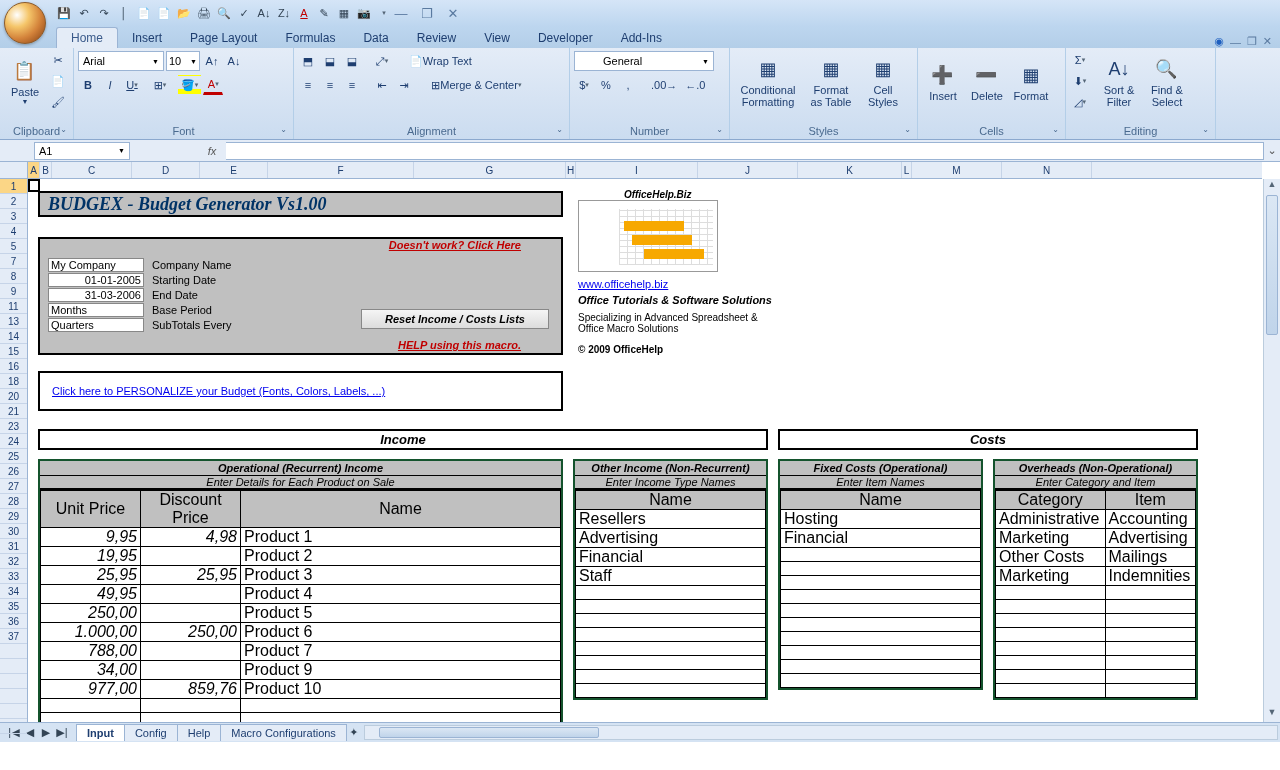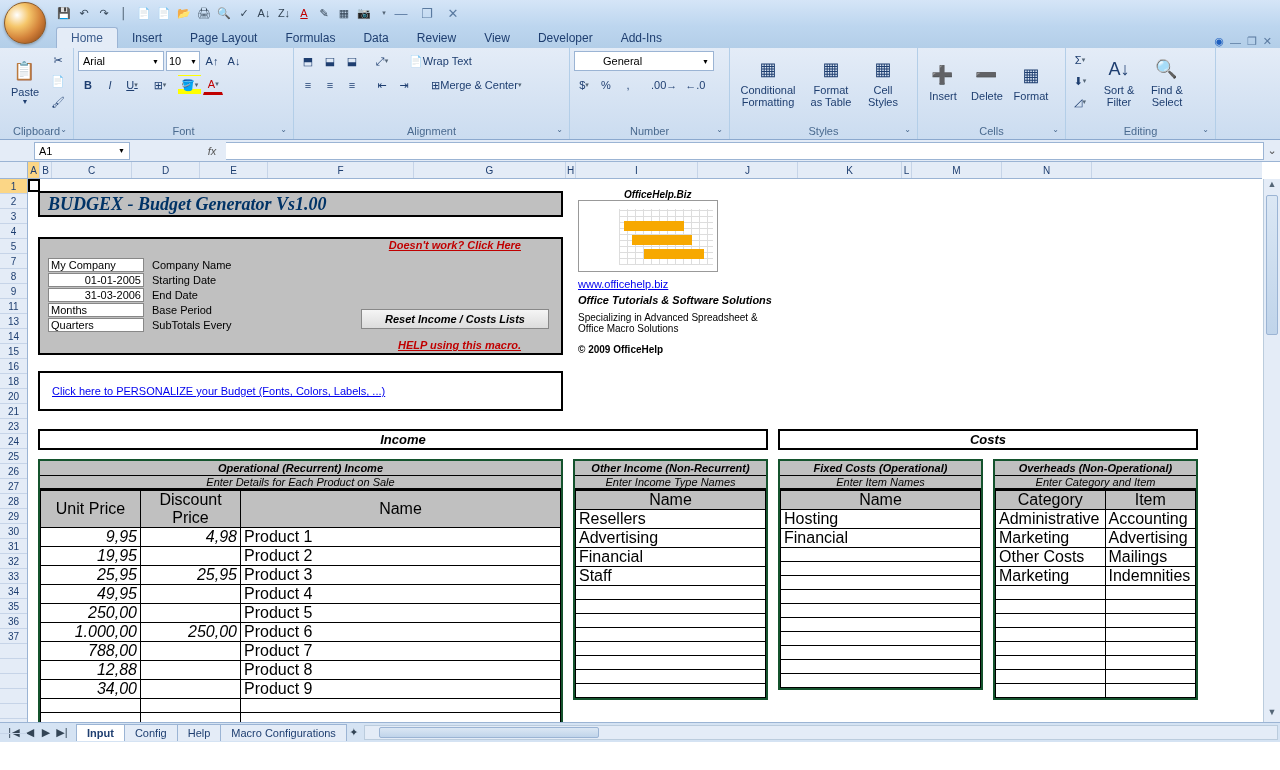--- a/index.html
+++ b/index.html
@@ -451,28 +451,28 @@
               <td class="num">1.000,00</td>
               <td class="num">250,00</td>
               <td>Product 6</td>
             </tr>
             <tr>
               <td class="num">788,00</td>
               <td class="num"></td>
               <td>Product 7</td>
             </tr>
             <tr>
-              <td class="num">12,88</td>
-              <td class="num"></td>
-              <td>Product 8</td>
-            </tr>
-            <tr>
               <td class="num">34,00</td>
               <td class="num"></td>
               <td>Product 9</td>
+            </tr>
+            <tr>
+              <td class="num">977,00</td>
+              <td class="num">859,76</td>
+              <td>Product 10</td>
             </tr>
             <tr>
               <td class="num"></td>
               <td class="num"></td>
               <td></td>
             </tr>
             <tr>
               <td class="num"></td>
               <td class="num"></td>
               <td></td>

